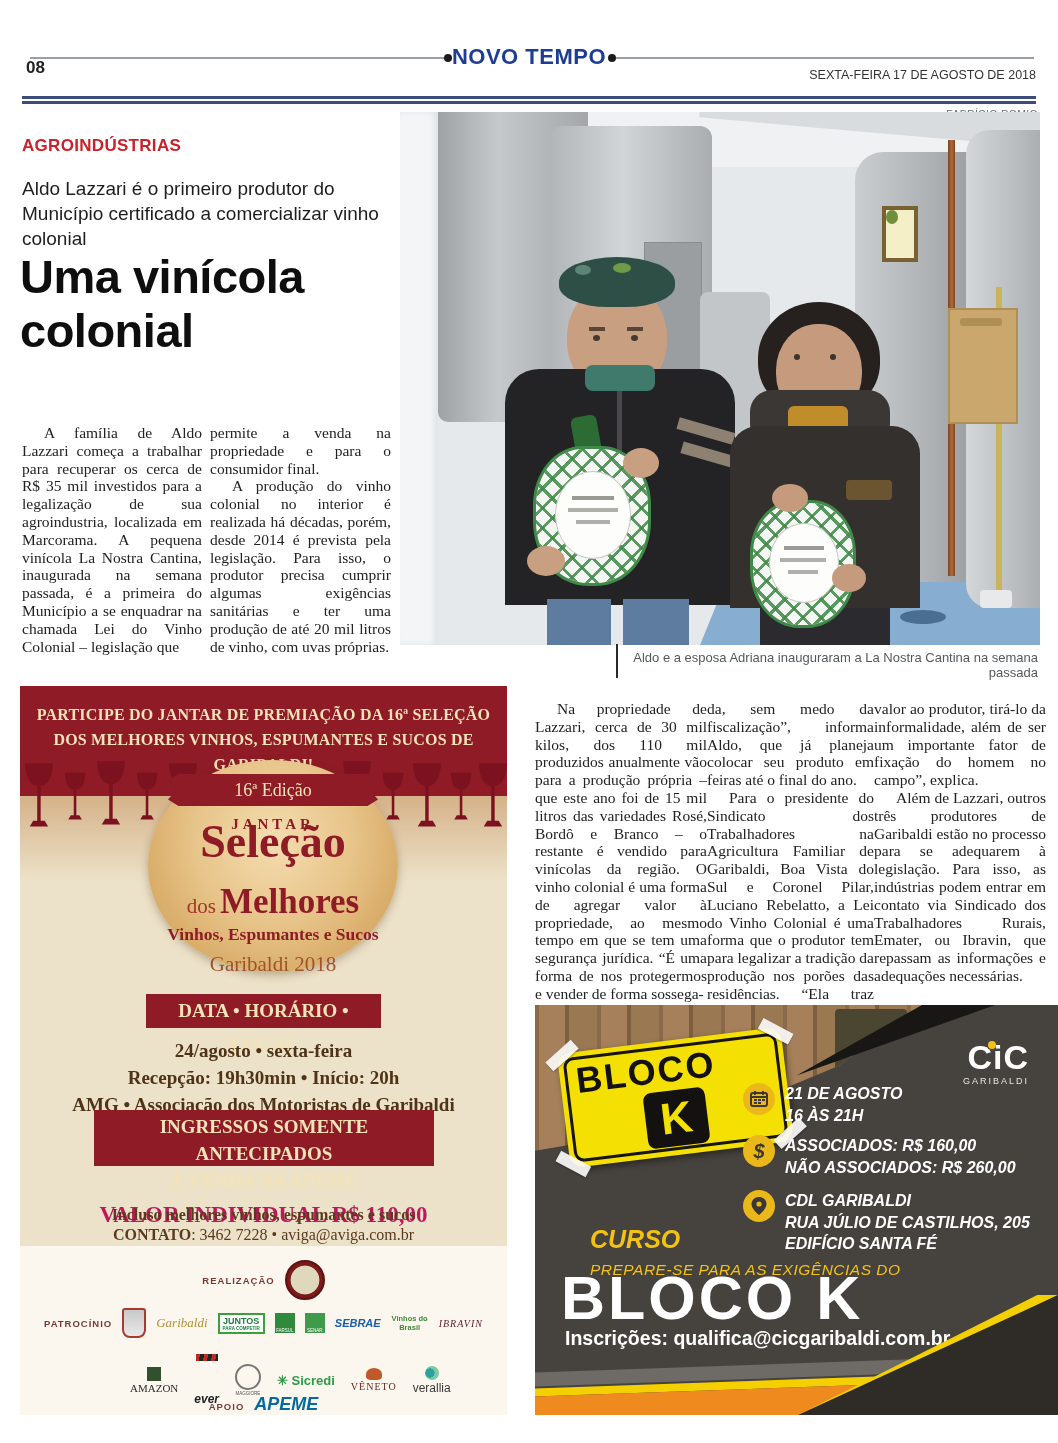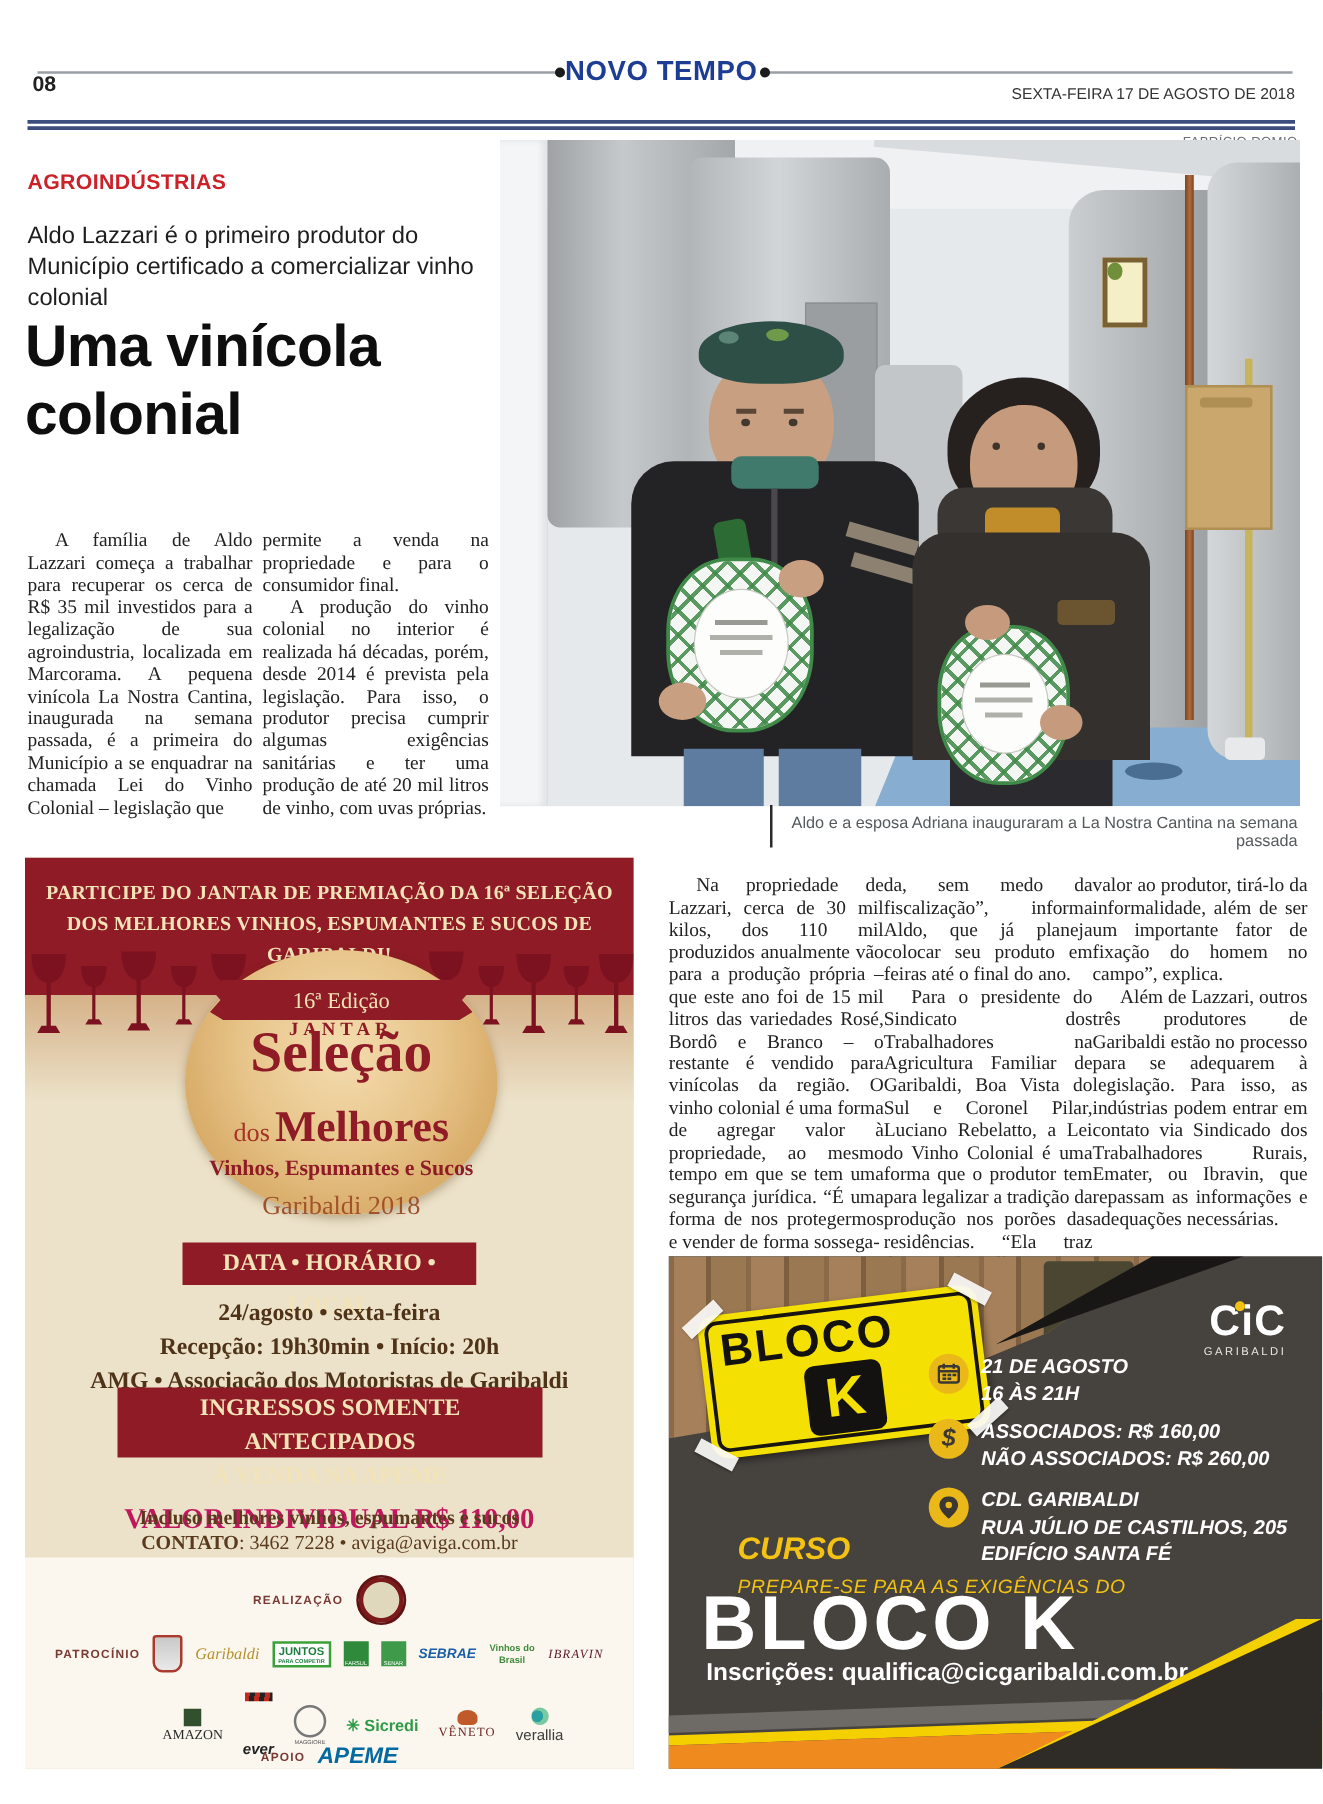--- a/index.html
+++ b/index.html
@@ -43,21 +43,21 @@
   .winead{position:absolute;left:20px;top:686px;width:487px;height:729px;background:#ece2c9;overflow:hidden;}
   .wa-band{position:absolute;left:0;top:0;width:100%;height:110px;background:#8e1b25;}
   .wa-band .t{position:absolute;top:17px;left:0;width:100%;text-align:center;color:#f3e3b8;
      font-family:"Liberation Serif",serif;font-weight:bold;font-size:16px;line-height:1.55;letter-spacing:.2px;}
   .wa-fade{position:absolute;left:0;top:110px;width:100%;height:85px;
      background:linear-gradient(#d5b289,#ece2c9);}
   .wa-glasses{position:absolute;left:0;top:70px;width:487px;height:100px;}
   .badge{position:absolute;left:128px;top:74px;width:250px;height:212px;border-radius:50%;
      background:radial-gradient(ellipse at 50% 38%,#f4ddb0 0%,#e7c489 45%,#d3a25c 85%,#c69349 100%);
      box-shadow:0 3px 8px rgba(90,60,20,.35);text-align:center;font-family:"Liberation Serif",serif;}
-  .ribbon{position:absolute;left:20px;top:24px;width:210px;height:32px;background:#8e1b25;
+  .ribbon{position:absolute;left:20px;top:14px;width:210px;height:32px;background:#8e1b25;
      color:#f3e3b8;font-size:18px;line-height:32px;
      clip-path:polygon(0 20%,5% 0,95% 0,100% 20%,96% 50%,100% 80%,95% 100%,5% 100%,0 80%,4% 50%);}
   .wa-jantar{position:absolute;top:56px;width:100%;font-size:15px;font-weight:bold;letter-spacing:4px;color:#8e1b25;text-align:center;}
   .wa-selecao{position:absolute;top:55px;width:100%;font-size:46px;font-weight:bold;color:#8e1b25;}
   .wa-dosmel{position:absolute;top:122px;width:100%;color:#8e1b25;}
   .wa-dosmel .dos{font-size:21px;color:#a43428;margin-right:4px;}
   .wa-dosmel .mel{font-size:35px;font-weight:bold;}
   .wa-ves{position:absolute;top:164px;width:100%;font-size:17.5px;font-weight:bold;color:#8e1b25;}
   .wa-year{position:absolute;top:192px;width:100%;font-size:21px;color:#a0522d;}
   .wa-databox{position:absolute;left:126px;top:308px;width:235px;height:34px;background:#8e1b25;

